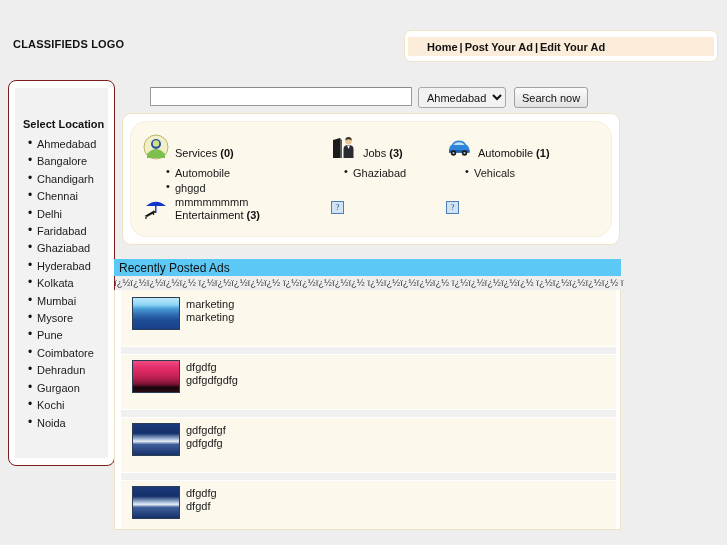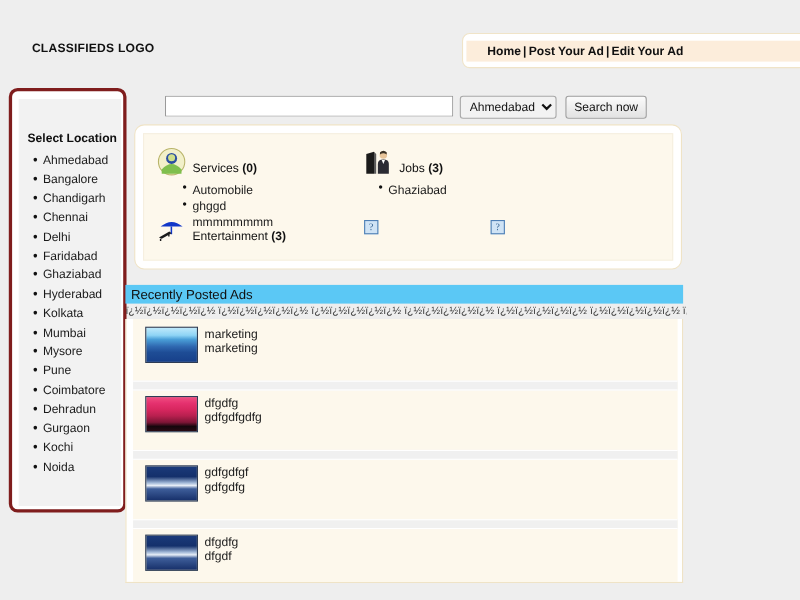--- a/index.html
+++ b/index.html
@@ -15,21 +15,20 @@
     color: #222;
     overflow: hidden;
   }
 
   
   .header {
     position: absolute;
     left: 0; top: 0;
     width: 583px;
     height: 72px;
-    margin-left: 16px;
   }
   .logo {
     position: absolute;
     left: 13px;
     top: 38px;
     font-size: 11px;
     font-weight: bold;
     letter-spacing: 0.2px;
     color: #111;
   }
@@ -121,21 +120,21 @@
     cursor: pointer;
   }
 
   
   .side-outer {
     position: absolute;
     left: 8px;
     top: 80px;
     width: 107px;
     height: 386px;
-    border: 3px solid #7f1d1d;
+    border: 1px solid #7f1d1d;
     background: #ffffff;
     border-radius: 8px;
     box-sizing: border-box;
   }
   .side-inner {
     position: absolute;
     left: 6px;
     top: 7px;
     width: 93px;
     height: 370px;
@@ -187,21 +186,21 @@
     box-sizing: border-box;
   }
   .cat-inner {
     position: absolute;
     left: 7px;
     top: 7px;
     right: 7px;
     bottom: 7px;
     background: #fdf8ec;
     border: 1px solid #f6efe0;
-    border-radius: 0;
+    border-radius: 16px;
     box-sizing: border-box;
   }
   .cat-col {
     position: absolute;
     top: 14px;
   }
   .cat-col.c1 { left: 12px;  width: 190px; }
   .cat-col.c2 { left: 200px; width: 110px; }
   .cat-col.c3 { left: 315px; width: 160px; }
 
@@ -467,20 +466,43 @@
         <span class="cat-name">
           <span>Jobs</span>
           <b>(3)</b>
         </span>
       </div>
       <ul class="sub-list">
           <li>Ghaziabad</li>
         </ul>
     </div>
 
+    <div class="cat-col c3">
+      <div class="cat-head">
+        <span class="cat-icon">
+          <svg viewBox="0 0 26 26" width="26" height="26">
+            <rect x="0" y="0" width="26" height="26" fill="#fdf8ec"></rect>
+            <path d="M3 17 Q3 12 6 10.5 Q8 6.5 13 6.5 Q18 6.5 20 10.5 Q23.5 12 23.5 17 L23.5 19 L3 19 Z" fill="#2f86d8"></path>
+            <path d="M7.5 11 Q9 8.2 13 8.2 Q17 8.2 18.5 11 Z" fill="#bfe3f7"></path>
+            <rect x="3" y="16" width="20.5" height="2.4" fill="#1d5fa5"></rect>
+            <circle cx="7.5" cy="19" r="2.7" fill="#1a1a1a"></circle>
+            <circle cx="18.5" cy="19" r="2.7" fill="#1a1a1a"></circle>
+            <circle cx="7.5" cy="19" r="1.1" fill="#bbbbbb"></circle>
+            <circle cx="18.5" cy="19" r="1.1" fill="#bbbbbb"></circle>
+          </svg>
+        </span>
+        <span class="cat-name">
+          <span>Automobile</span>
+          <b>(1)</b>
+        </span>
+      </div>
+      <ul class="sub-list">
+          <li>Vehicals</li>
+        </ul>
+    </div>
 
     <div class="ent-block">
       <span class="ent-icon">
         <svg viewBox="0 0 28 24" width="28" height="24">
           <rect x="0" y="0" width="28" height="24" fill="#fdf8ec"></rect>
           <path d="M3 10 Q13 1.5 23 10 Z" fill="#1137c9"></path>
           <path d="M12.8 10 L12.8 17" stroke="#1137c9" stroke-width="1.4"></path>
           <path d="M1.5 20 L11 14.5 L13 16 L4 21 Z" fill="#1a1a1a"></path>
           <path d="M3 21 L3 23 M10.5 17 L10.5 19" stroke="#1a1a1a" stroke-width="1.3"></path>
         </svg>

